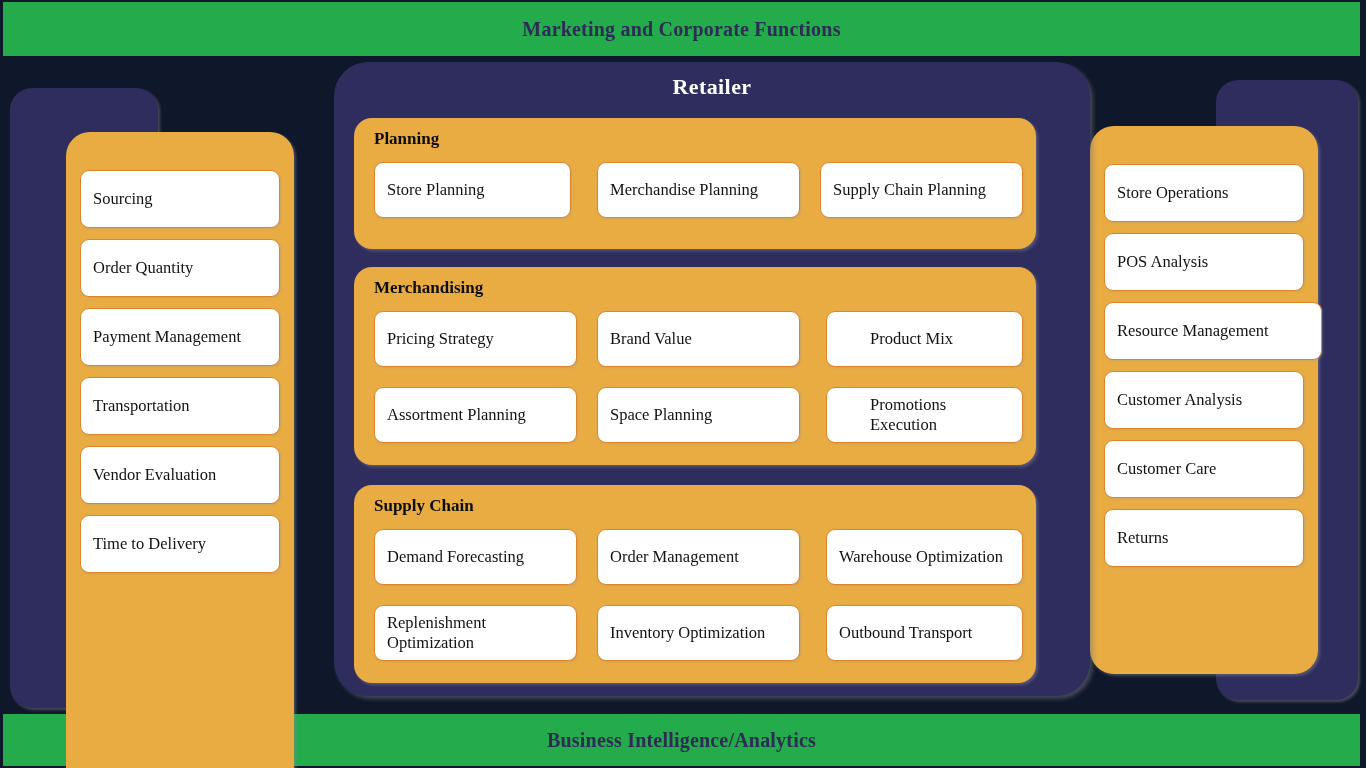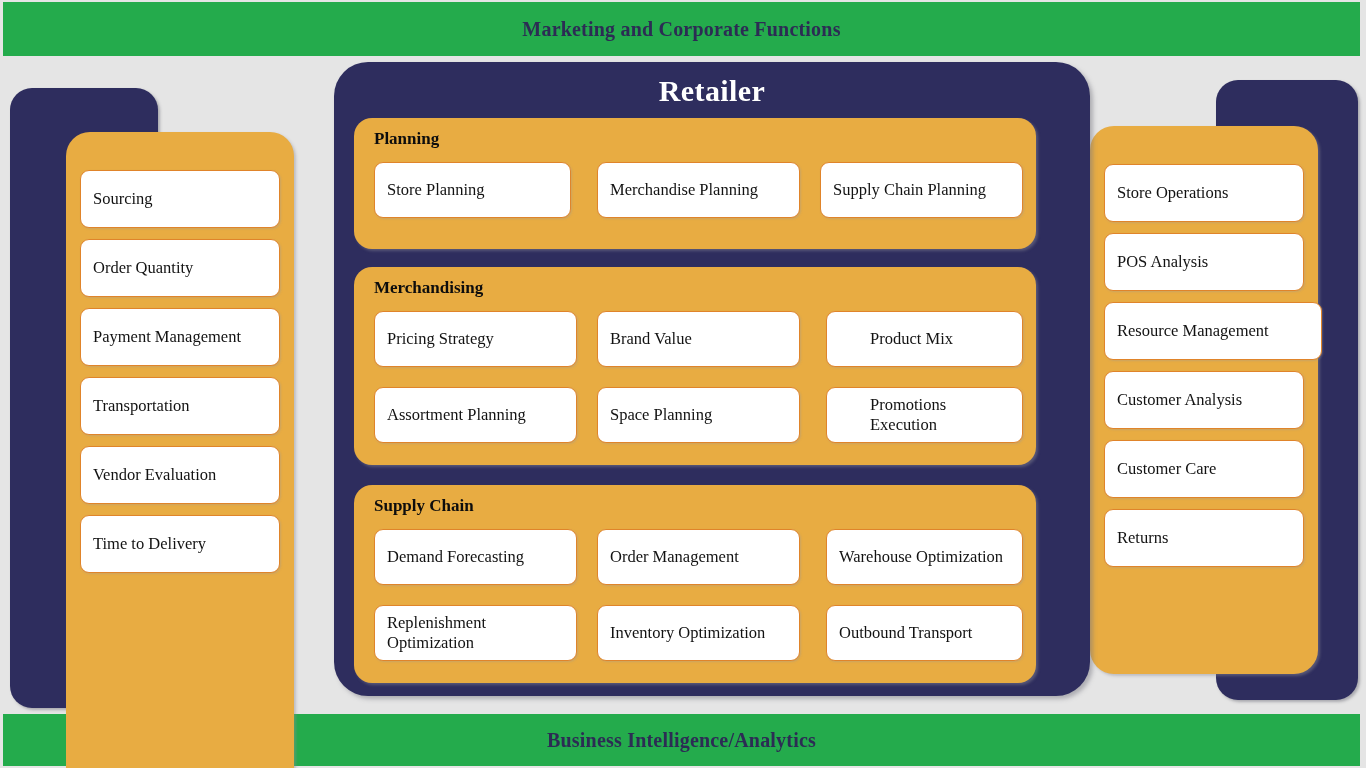--- a/index.html
+++ b/index.html
@@ -10,21 +10,21 @@
     height: 768px;
     overflow: hidden;
     background: #ffffff;
     font-family: "Liberation Serif", "DejaVu Serif", serif;
   }
 
   #canvas {
     position: relative;
     width: 1366px;
     height: 768px;
-    background: #e5e5e5;
+    background: #0f172a;
   }
 
   
   .band {
     position: absolute;
     left: 3px;
     width: 1357px;
     height: 54px;
     background: #24ab4c;
     display: flex;
@@ -131,21 +131,21 @@
 
   #retailer-title {
     position: absolute;
     top: 12px;
     left: 0;
     width: 100%;
     text-align: center;
     color: #ffffff;
     font-family: "Liberation Serif", "DejaVu Serif", serif;
     font-weight: bold;
-    font-size: 30px;
+    font-size: 22px;
     letter-spacing: .4px;
   }
 
   .section {
     position: absolute;
     left: 20px;
     width: 682px;
     background: #e8ac42;
     border-radius: 18px;
     box-shadow: 2px 2px 3px rgba(140,140,150,.45);

